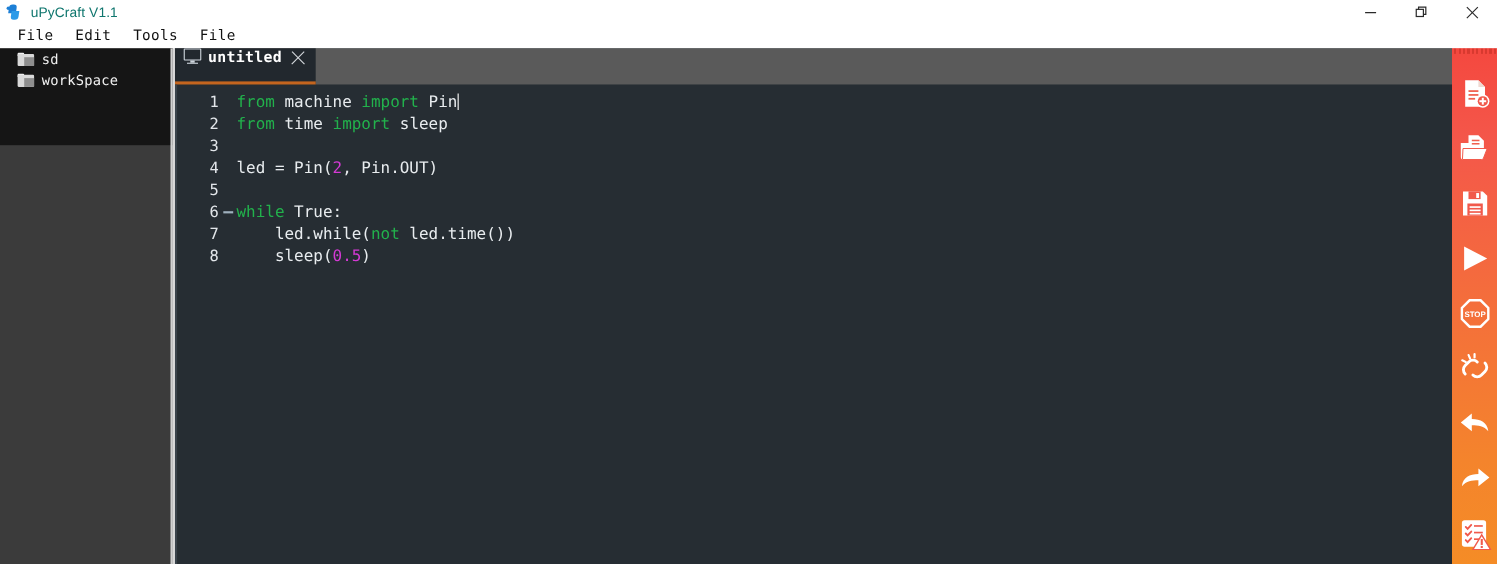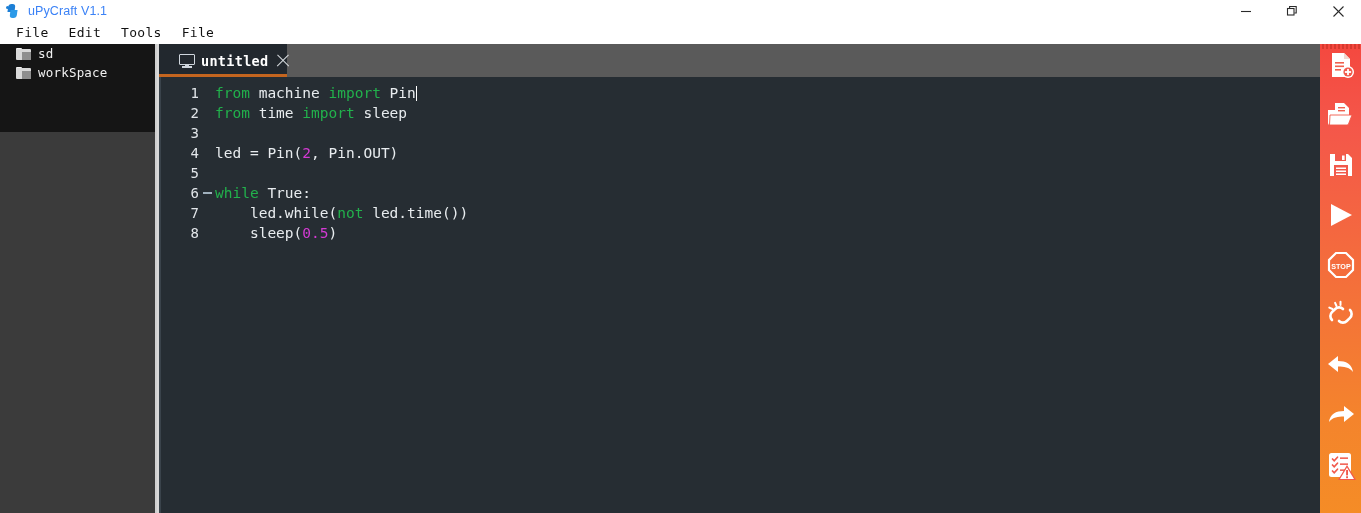--- a/index.html
+++ b/index.html
@@ -29,21 +29,21 @@
     position:absolute; left:5px; top:7px; width:7px; height:8px;
     background:#2b9ae8; border-radius:0 0 3px 3px;
     transform:skewX(-8deg);
   }
   .app-icon .g3{
     position:absolute; left:1px; top:3px; width:3px; height:3px;
     background:#1c7fd6; border-radius:50%;
   }
   .title-text{
     font-family:"Liberation Sans", sans-serif;
-    font-size:12.5px; color:#3b82f6; letter-spacing:.1px;
+    font-size:12.5px; color:#0f766e; letter-spacing:.1px;
   }
   .winbtns{ position:absolute; right:0; top:0; height:22px; display:flex; }
   .winbtn{
     width:46px; height:22px; display:flex; align-items:center; justify-content:center;
     background:#ffffff;
   }
   .winbtn svg{ display:block; }
 
   
   .menubar{
@@ -106,21 +106,21 @@
   .editor-wrap{
     position:absolute; left:159px; top:44px; width:1161px; height:469px;
     background:#262d33;
   }
   .tabstrip{
     position:absolute; left:0; top:0; width:1161px; height:33px;
     background:#5a5a5a;
   }
   .tab{
     position:absolute; left:0; top:0; width:128px; height:33px;
-    background:#22282e; display:flex; align-items:center; padding-left:20px;
+    background:#22282e; display:flex; align-items:flex-start; padding-left:8px;
   }
   .tab-underline{
     position:absolute; left:0; bottom:0; width:128px; height:3px; background:#c4651f;
   }
   .monitor{
     width:16px; height:14px; position:relative; flex:none; margin-right:6px;
   }
   .monitor .scr{
     position:absolute; left:0; top:0; width:16px; height:11px;
     border:1.6px solid #cfd6dd; border-radius:1px;
@@ -181,21 +181,21 @@
   .toolbar{
     position:absolute; left:1320px; top:44px; width:41px; height:469px;
     background:linear-gradient(180deg,#f4483f 0%,#f4574a 18%,#f4703a 52%,#f4842c 80%,#f58c26 100%);
   }
   .perf{
     position:absolute; left:0; top:0; width:41px; height:5px;
     background:repeating-linear-gradient(90deg,#f4483f 0 2px,#d8392f 2px 4px);
   }
   .tb-btn{
     position:absolute; left:0; width:41px; height:50px;
-    display:flex; align-items:flex-start; justify-content:center;
+    display:flex; align-items:flex-end; justify-content:center;
   }
   .tb-btn svg{ display:block; }
 
   
   .sb-bottom-line{
     position:absolute; left:157px; top:44px; width:2px; height:469px; background:#d8d8d8;
   }
 </style>
 </head>
 <body>

